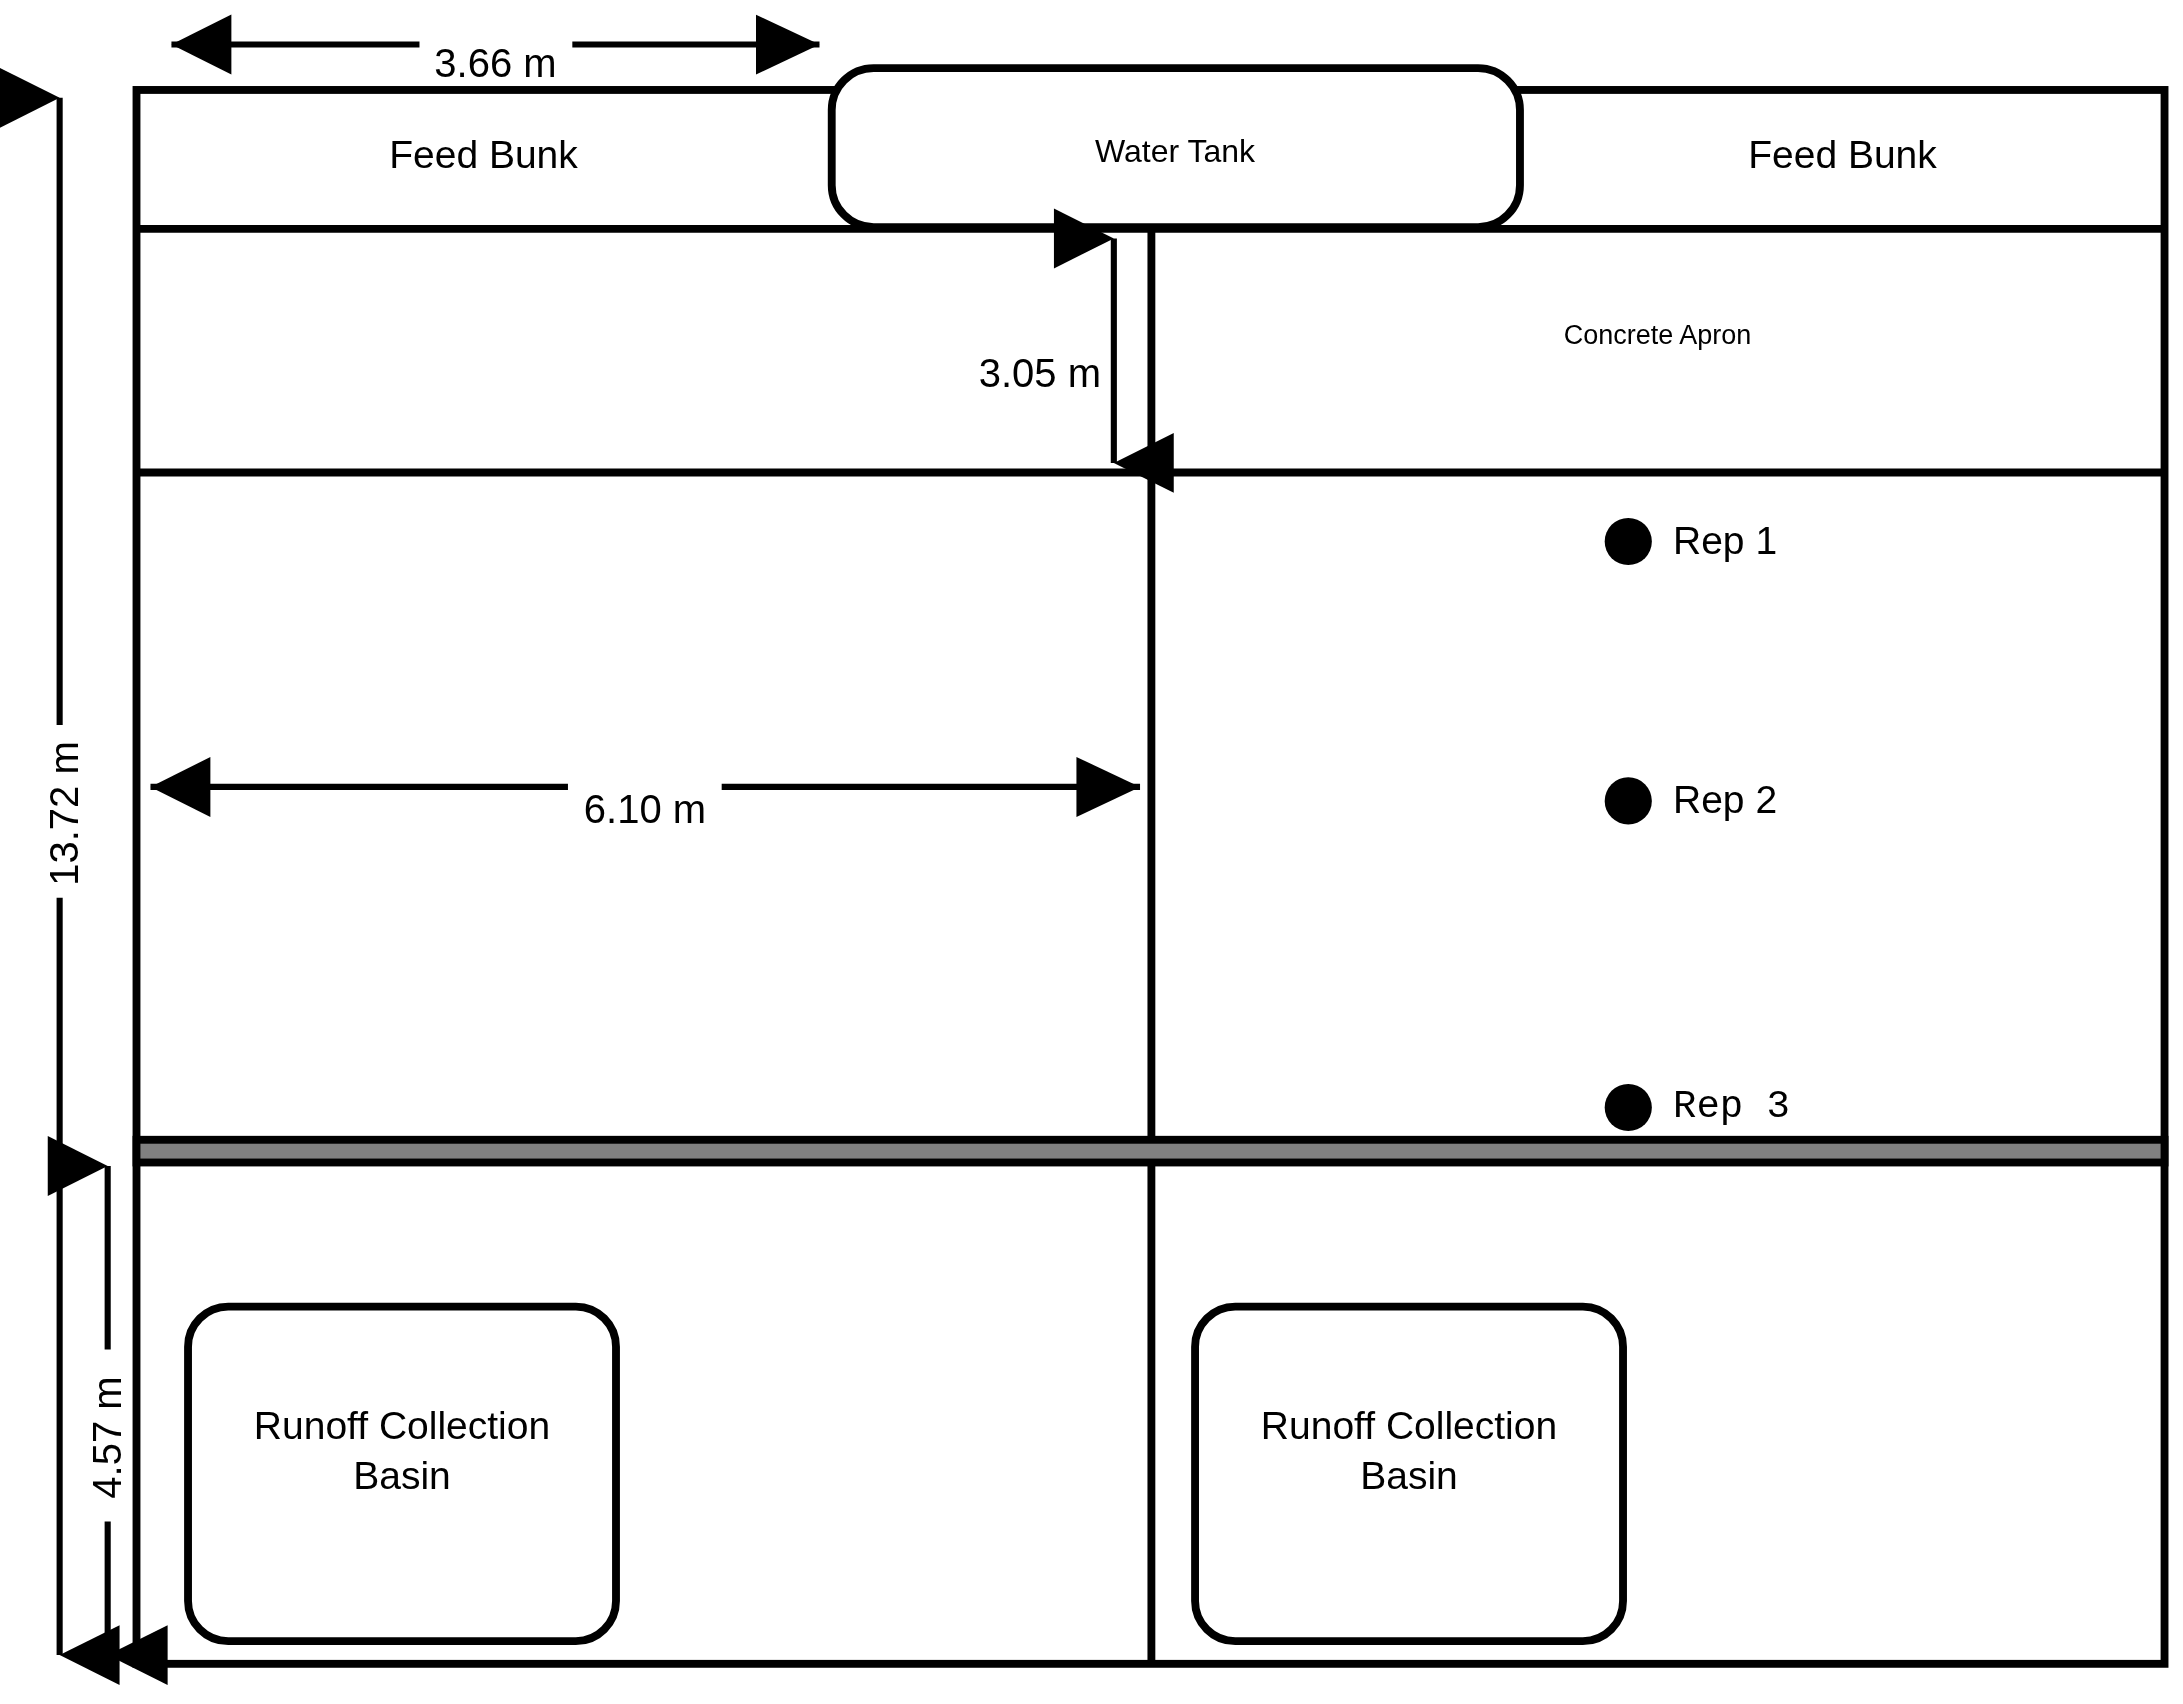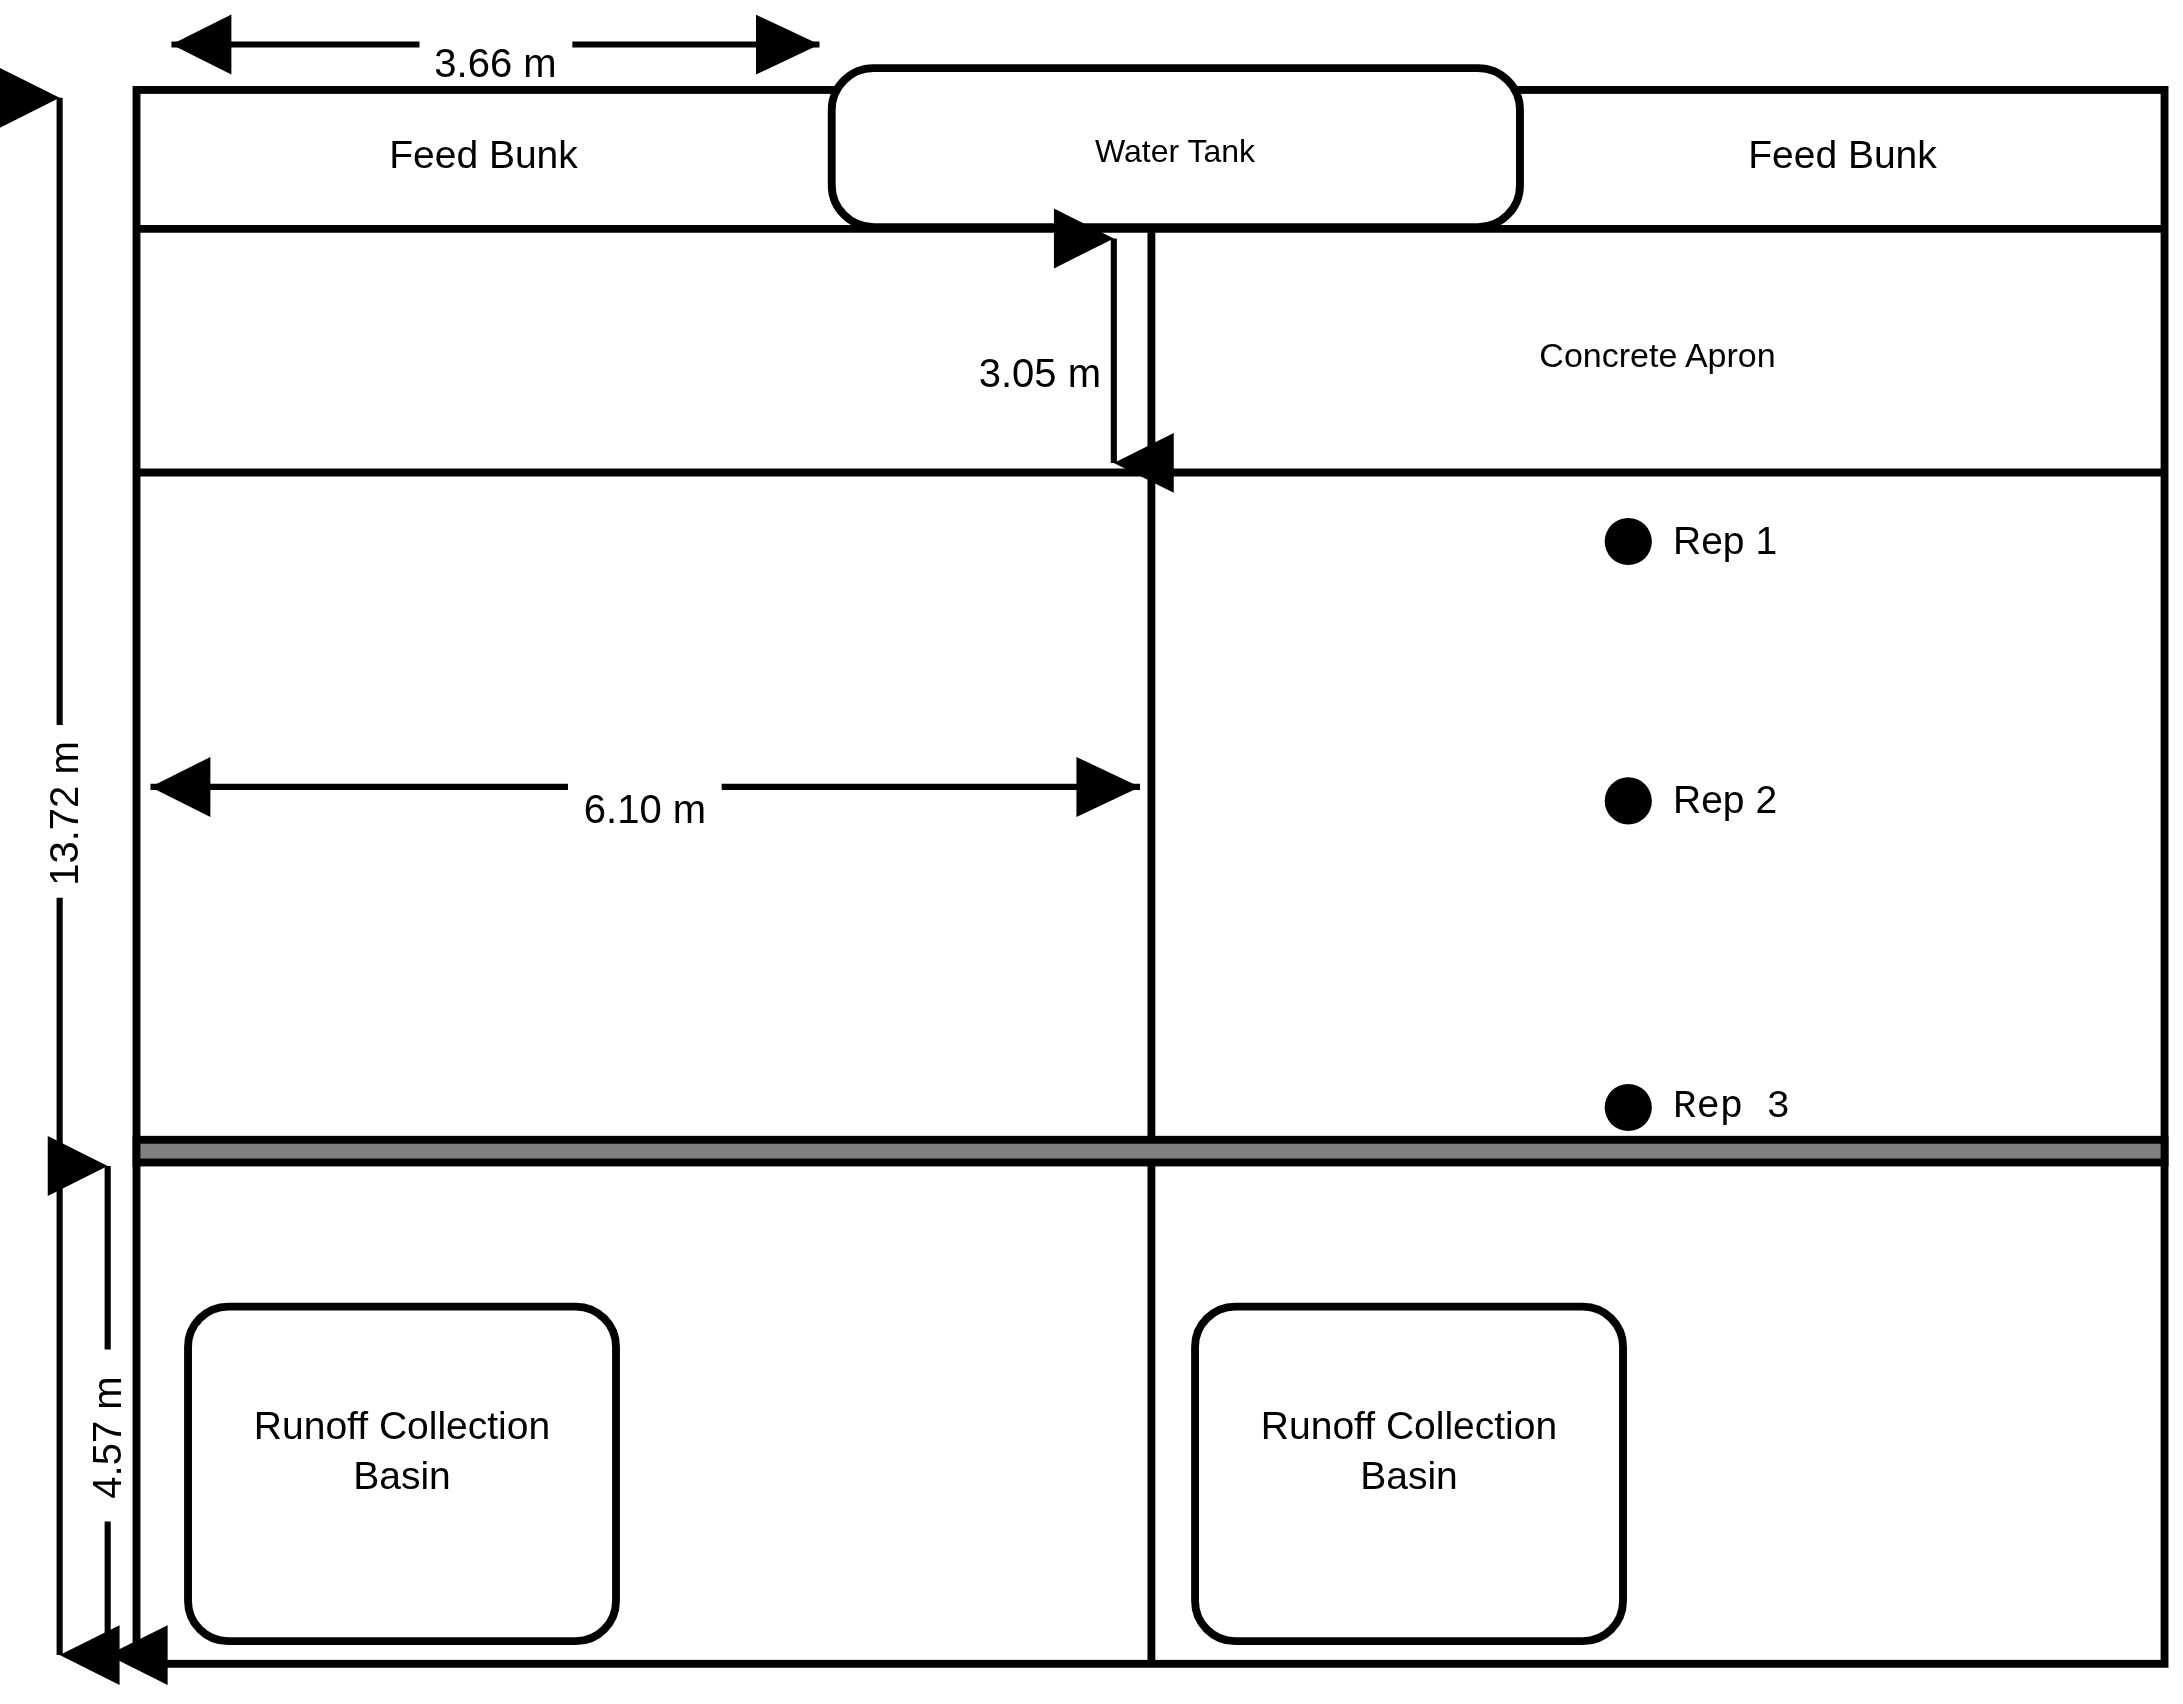--- a/index.html
+++ b/index.html
@@ -63,21 +63,21 @@
     <line x1="123" y1="1335" x2="123" y2="1545" stroke="#000000" stroke-width="7" marker-start="url(#ahU)"></line>
     <line x1="123" y1="1742" x2="123" y2="1895" stroke="#000000" stroke-width="7" marker-end="url(#ahD)"></line>
   </svg>
 
   <div class="lbl" style="left:136px;top:133px;width:695px;text-align:center;font-size:39px;">Feed Bunk</div>
 
   <div class="lbl" style="left:831px;top:133px;width:688px;text-align:center;font-size:32px;">Water Tank</div>
 
   <div class="lbl" style="left:1520px;top:133px;width:645px;text-align:center;font-size:39px;">Feed Bunk</div>
 
-  <div class="lbl" style="left:1151px;top:320px;width:1013px;text-align:center;font-size:34px;margin-top:16px;">Concrete Apron</div>
+  <div class="lbl" style="left:1151px;top:320px;width:1013px;text-align:center;font-size:27px;">Concrete Apron</div>
 
 
   <div class="lbl" style="left:1673px;top:519px;font-size:39px;">Rep 1</div>
 
   <div class="lbl" style="left:1673px;top:778px;font-size:39px;">Rep 2</div>
 
   <div class="lbl" style="left:1673px;top:1085px;font-size:39px;font-family:Liberation Mono, monospace;">Rep 3</div>
 
   <div class="lbl" style="left:188px;top:1404px;width:428px;text-align:center;font-size:39px;">Runoff Collection</div>
   <div class="lbl" style="left:188px;top:1454px;width:428px;text-align:center;font-size:39px;">Basin</div>

